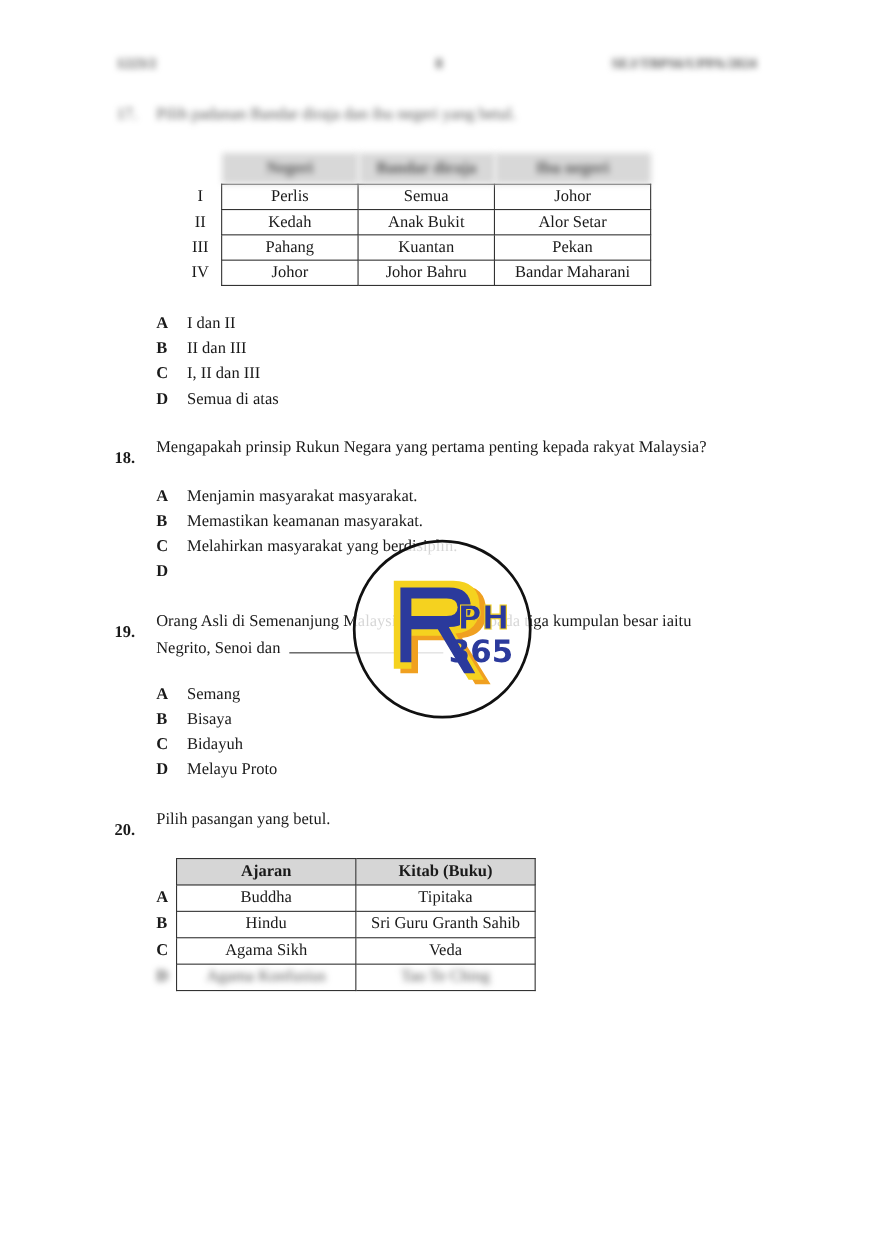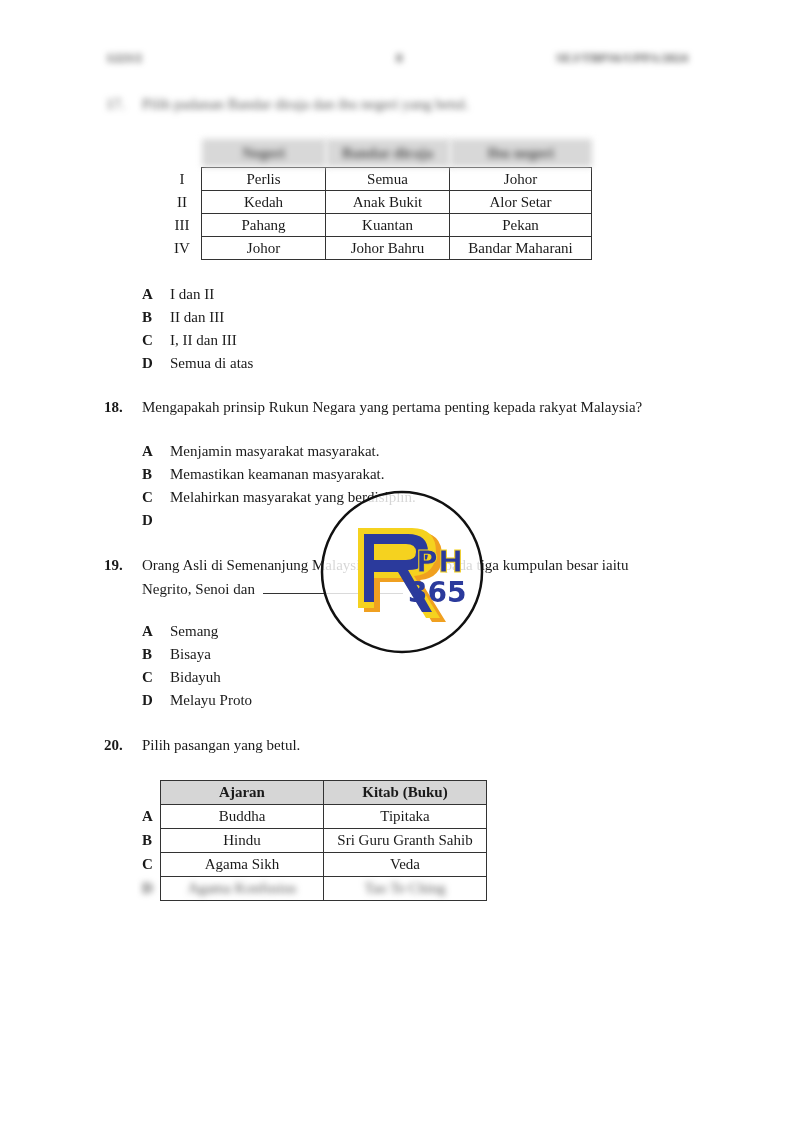--- a/index.html
+++ b/index.html
@@ -1,21 +1,21 @@
 <!DOCTYPE html>
 <html><head>
 <meta charset="utf-8">
 <style>
   html, body { margin: 0; padding: 0; background: #ffffff; }
   body { width: 800px; height: 1131px; position: relative; overflow: hidden;
          font-family: "Liberation Serif", "DejaVu Serif", serif; color: #1a1a1a; font-size: 15px; }
   .abs { position: absolute; }
   .blur { filter: blur(3px); color: #555; }
   .hdr { top: 50px; font-size: 13px; font-weight: bold; }
-  .qnum { font-weight: bold; }
+  .qnum { font-weight: bold; margin-top: 10px; }
   .opt-letter { font-weight: bold; position: absolute; left: 0; }
   .opt-text { position: absolute; left: 28px; }
   .opt { position: absolute; left: 142px; height: 20px; width: 500px; }
   table { border-collapse: collapse; font-family: "Liberation Serif", serif; font-size: 15px; }
   td, th { text-align: center; padding: 0; }
   .t17 td.c { border: 1px solid #333; height: 22px; }
   .t17 td.r { width: 38px; text-align: center; }
   .t17 th { background: #d8d8d8; height: 28px; }
   .t20 th { background: #d6d6d6; border: 1px solid #333; font-weight: bold; height: 23px; }
   .t20 td.c { border: 1px solid #333; height: 23px; }

